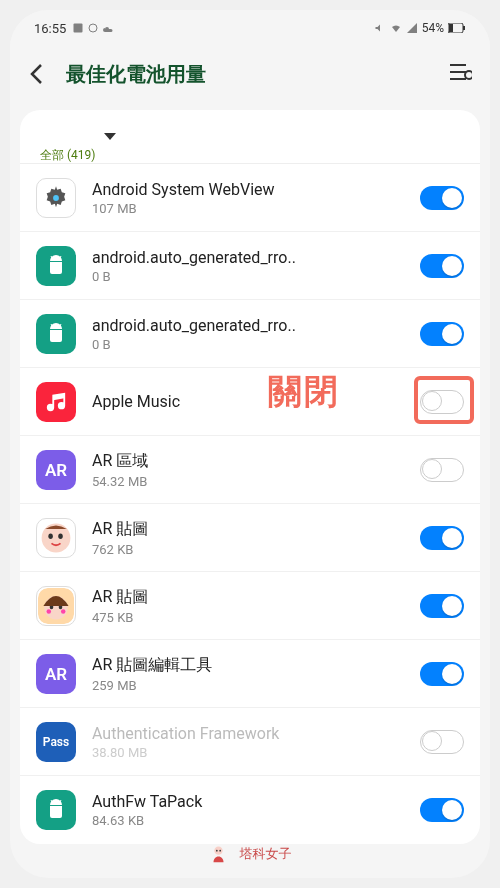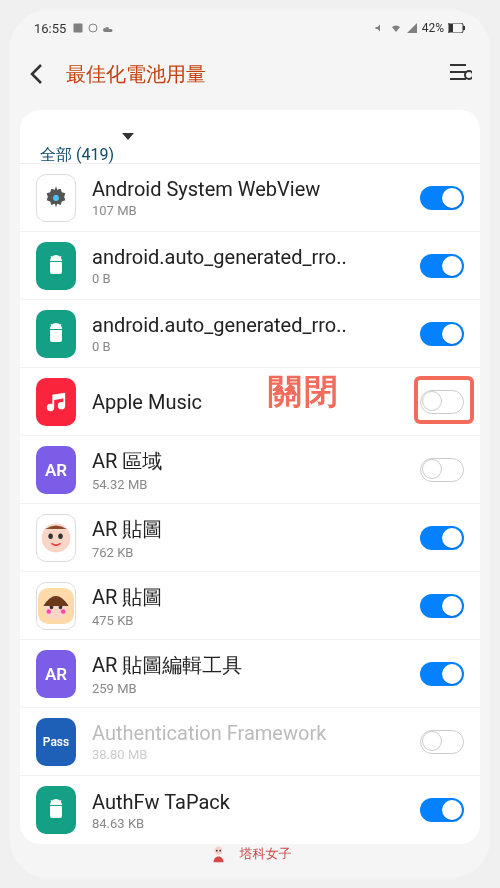--- a/index.html
+++ b/index.html
@@ -6,31 +6,31 @@
     body { background: #f0f0f0; display: flex; justify-content: center; padding: 10px; }
     .phone-frame { width: 480px; height: 868px; background: #1a3a6e; border-radius: 48px; padding: 0; position: relative; }
     .phone-inner { width: 100%; height: 100%; background: #f5f5f5; border-radius: 38px; overflow: hidden; position: relative; }
     .status-bar { height: 36px; background: #f5f5f5; display: flex; justify-content: space-between; align-items: center; padding: 0 24px; font-size: 13px; color: #333; }
     .status-left { display: flex; align-items: center; gap: 6px; }
     .status-right { display: flex; align-items: center; gap: 4px; font-size: 12px; }
     .status-icons { display: flex; gap: 3px; }
     .status-icon { width: 12px; height: 12px; opacity: 0.6; }
     .header { height: 56px; background: #f5f5f5; display: flex; align-items: center; padding: 0 16px; gap: 20px; }
     .back-btn { width: 20px; height: 20px; display: flex; align-items: center; justify-content: center; }
-    .header-title { font-size: 20px; font-weight: 400; color: #c2410c; flex: 1; }
+    .header-title { font-size: 20px; font-weight: 700; color: #14532d; flex: 1; }
     .filter-btn { width: 24px; height: 24px; }
     .filter-bar { height: 54px; background: #fff; border-radius: 20px 20px 0 0; margin: 8px 10px 0; display: flex; align-items: center; padding: 0 20px; gap: 8px; border-bottom: 1px solid #eee; }
-    .filter-text { font-size: 16px; color: #0c4a6e; margin-top: 38px; }
+    .filter-text { font-size: 12px; color: #4d7c0f; margin-top: 38px; }
     .dropdown-arrow { width: 0; height: 0; border-left: 6px solid transparent; border-right: 6px solid transparent; border-top: 7px solid #333; }
     .list { background: #fff; margin: 0 10px; border-radius: 0 0 20px 20px; overflow: hidden; }
     .list-row { height: 68px; display: flex; align-items: center; padding: 0 16px; border-bottom: 1px solid #f0f0f0; position: relative; }
     .list-row:last-child { border-bottom: none; }
-    .app-icon { width: 40px; height: 48px; border-radius: 10px; margin-right: 16px; display: flex; align-items: center; justify-content: center; flex-shrink: 0; }
+    .app-icon { width: 40px; height: 40px; border-radius: 10px; margin-right: 16px; display: flex; align-items: center; justify-content: center; flex-shrink: 0; }
     .app-info { flex: 1; min-width: 0; }
-    .app-name { font-size: 20px; color: #222; white-space: nowrap; overflow: hidden; text-overflow: ellipsis; }
+    .app-name { font-size: 16px; color: #222; white-space: nowrap; overflow: hidden; text-overflow: ellipsis; }
     .app-name.disabled { color: #bbb; }
     .app-size { font-size: 13px; color: #888; margin-top: 2px; }
     .app-size.disabled { color: #ccc; }
     .toggle { width: 44px; height: 24px; border-radius: 12px; position: relative; flex-shrink: 0; }
     .toggle.on { background: #0381fe; }
     .toggle.off { background: #fff; border: 1.5px solid #ccc; }
     .toggle-knob { width: 20px; height: 20px; border-radius: 10px; background: #fff; position: absolute; top: 2px; transition: left 0.2s; }
     .toggle.on .toggle-knob { left: 22px; box-shadow: 0 1px 2px rgba(0,0,0,0.2); }
     .toggle.off .toggle-knob { left: 1px; top: 0.5px; background: #fff; border: 1.5px solid #ccc; }
     .highlight-box { position: absolute; border: 4px solid #f26b5b; border-radius: 6px; pointer-events: none; }
@@ -68,21 +68,21 @@
       <div class="status-right">
         <svg class="status-icon" viewBox="0 0 24 24">
             <path d="M3 10v4h4l5 5V5L7 10H3z" fill="currentColor"></path>
           </svg>
         <svg class="status-icon" viewBox="0 0 24 24">
             <path d="M12 20l8-10a12 12 0 00-16 0l8 10z" fill="currentColor"></path>
           </svg>
         <svg class="status-icon" viewBox="0 0 24 24">
             <path d="M2 22h20V2L2 22z" fill="currentColor"></path>
           </svg>
-        <span>42%</span>
+        <span>54%</span>
         <svg width="18" height="10">
             <rect x="0" y="0" width="15" height="10" rx="2" fill="none" stroke="currentColor"></rect>
             <rect x="1" y="1" width="4" height="8" fill="currentColor"></rect>
             <rect x="15" y="3" width="2" height="4" fill="currentColor"></rect>
           </svg>
       </div>
     </div>
 
     <div class="header">
       <div class="back-btn">

